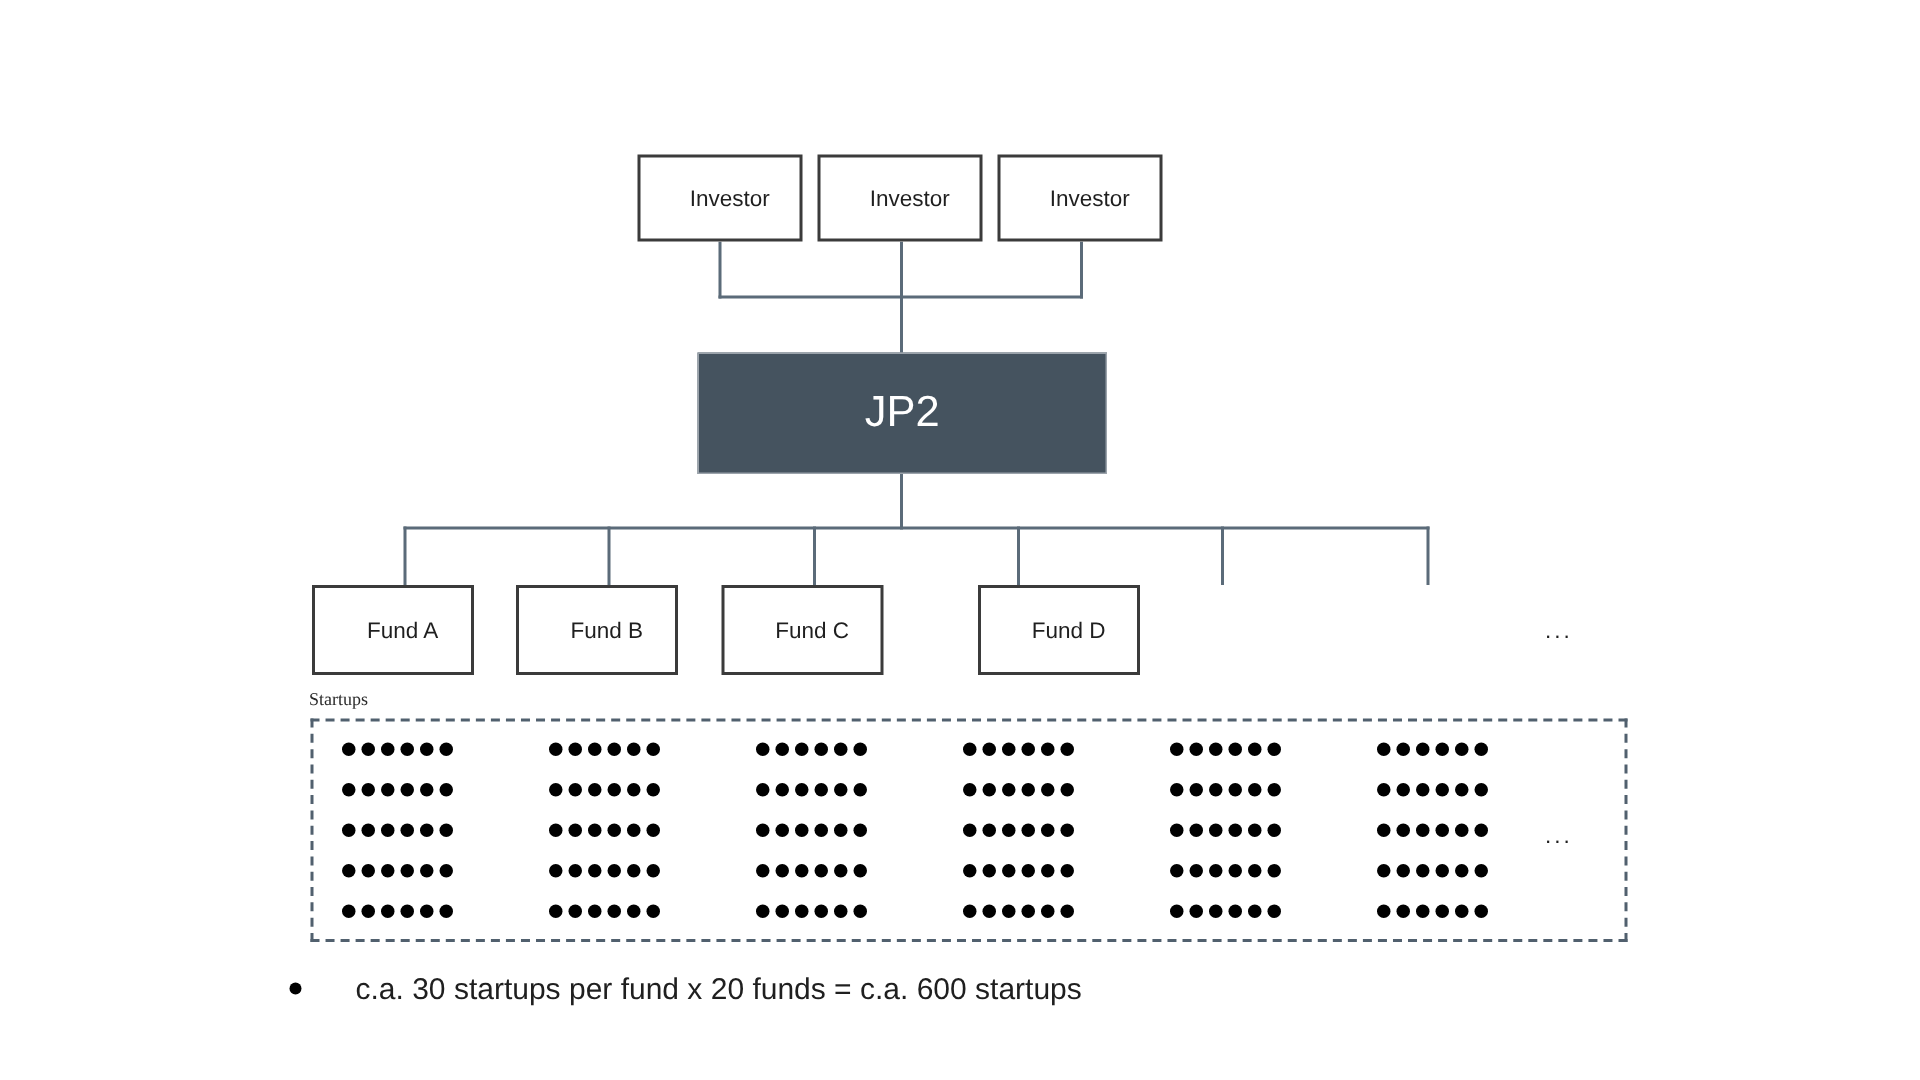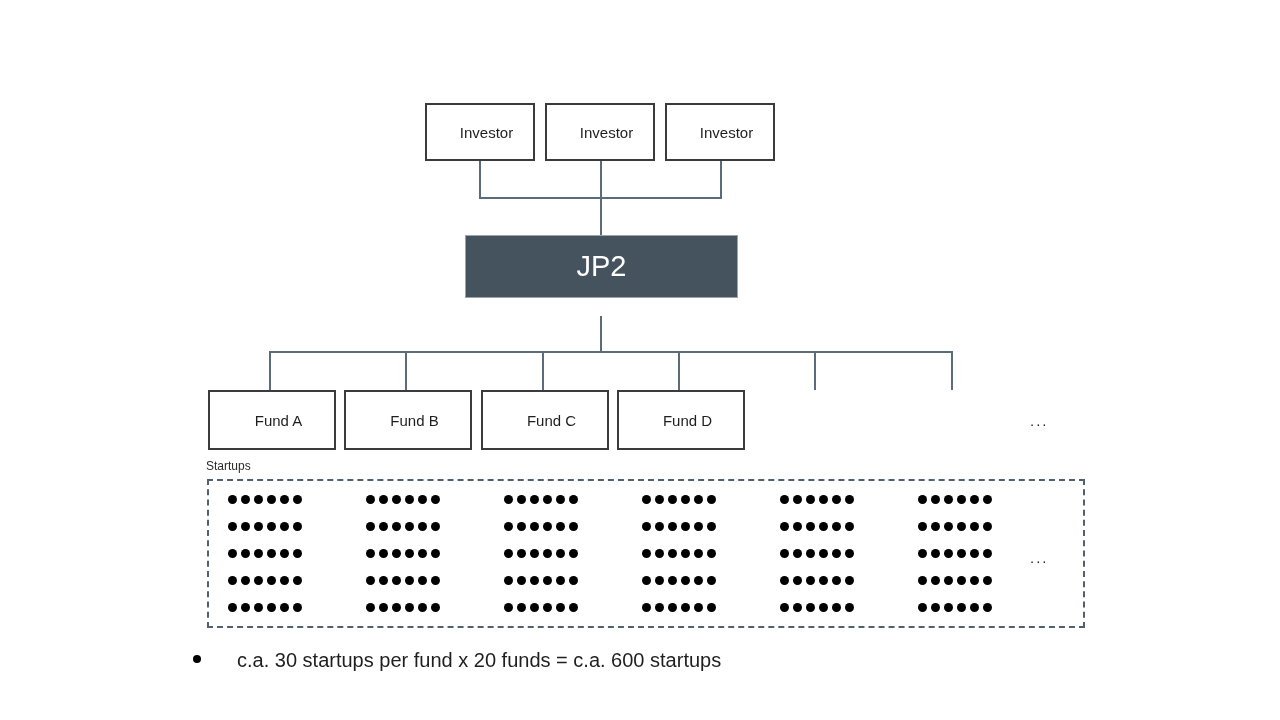--- a/index.html
+++ b/index.html
@@ -27,25 +27,25 @@
     border: 2px solid var(--box-border);
     display: flex;
     align-items: center;
     justify-content: center;
     font-size: 15px;
     color: var(--text-color);
     z-index: 2;
     padding-left: 13px;
   }
   .investor { width: 110px; height: 58px; top: 103px; }
-  .fund { width: 128px; height: 60px; top: 390px; }
+  .fund { width: 108px; height: 60px; top: 390px; }
   .jp2 {
     position: absolute;
     left: 465px; top: 235px;
-    width: 273px; height: 63px;
+    width: 273px; height: 81px;
     background: var(--parent-fill);
     border: 1px solid #9ba3ab;
     display: flex;
     align-items: center;
     justify-content: center;
     font-size: 29px;
     color: var(--parent-text);
     z-index: 2;
   }
   .line { position: absolute; background: var(--connector); z-index: 1; }
@@ -53,20 +53,21 @@
     position: absolute;
     font-size: 15px;
     letter-spacing: 2px;
     color: var(--text-color);
   }
   .startups-label {
     position: absolute;
     left: 206px; top: 459px;
     font-size: 12px;
     color: #2a2a2a;
+    font-family: Liberation Serif, serif;
   }
   .dashed-box {
     position: absolute;
     left: 207px; top: 479px;
     width: 878px; height: 149px;
     border: 2px dashed var(--dashed-border);
     background: transparent;
   }
   .dots-grid {
     position: absolute;
@@ -131,21 +132,21 @@
 
   <div class="box fund" style="left:208px">
     <span>Fund A</span>
   </div>
   <div class="box fund" style="left:481px">
     <span>Fund C</span>
   </div>
   <div class="box fund" style="left:344px">
     <span>Fund B</span>
   </div>
-  <div class="box fund" style="left:617px">
+  <div class="box fund" style="left:652px">
     <span>Fund D</span>
   </div>
   <div class="ellipsis" style="left:1030px; top:412px;">...</div>
 
   <div class="startups-label">Startups</div>
   <div class="dashed-box"></div>
   <div class="dots-grid">
       <div class="dot-group">
         <div class="dot"></div>
         <div class="dot"></div>

